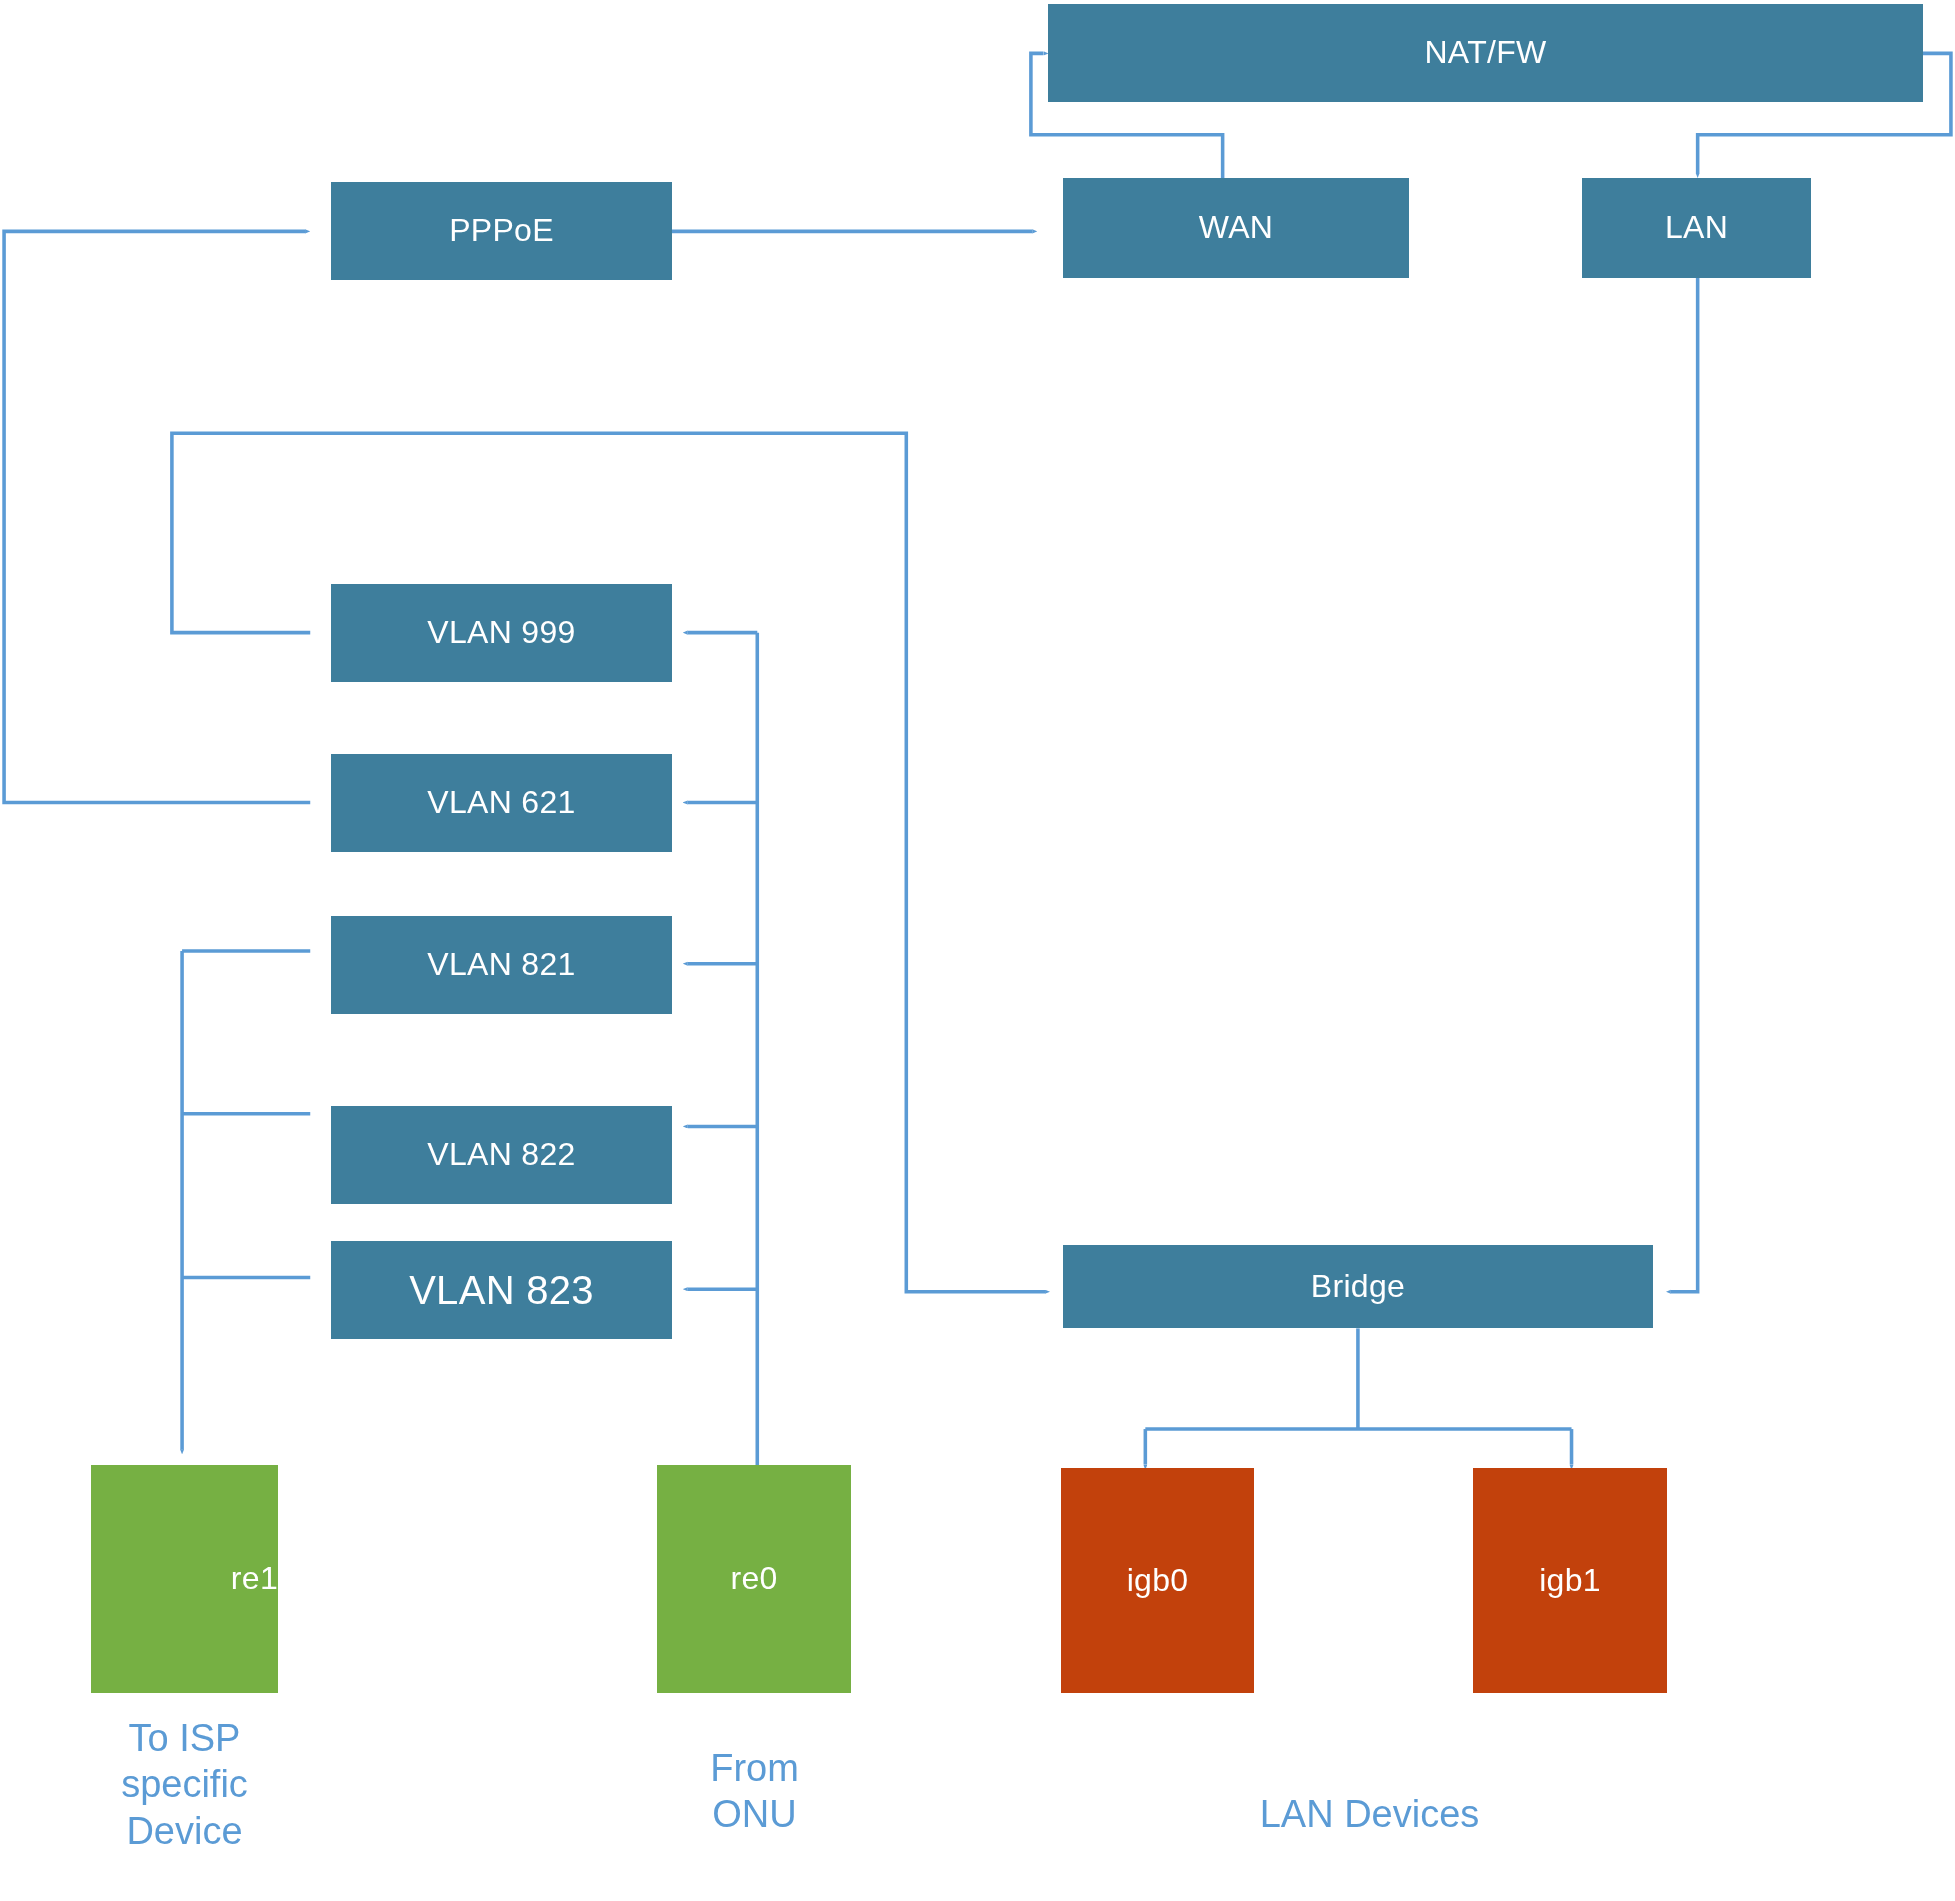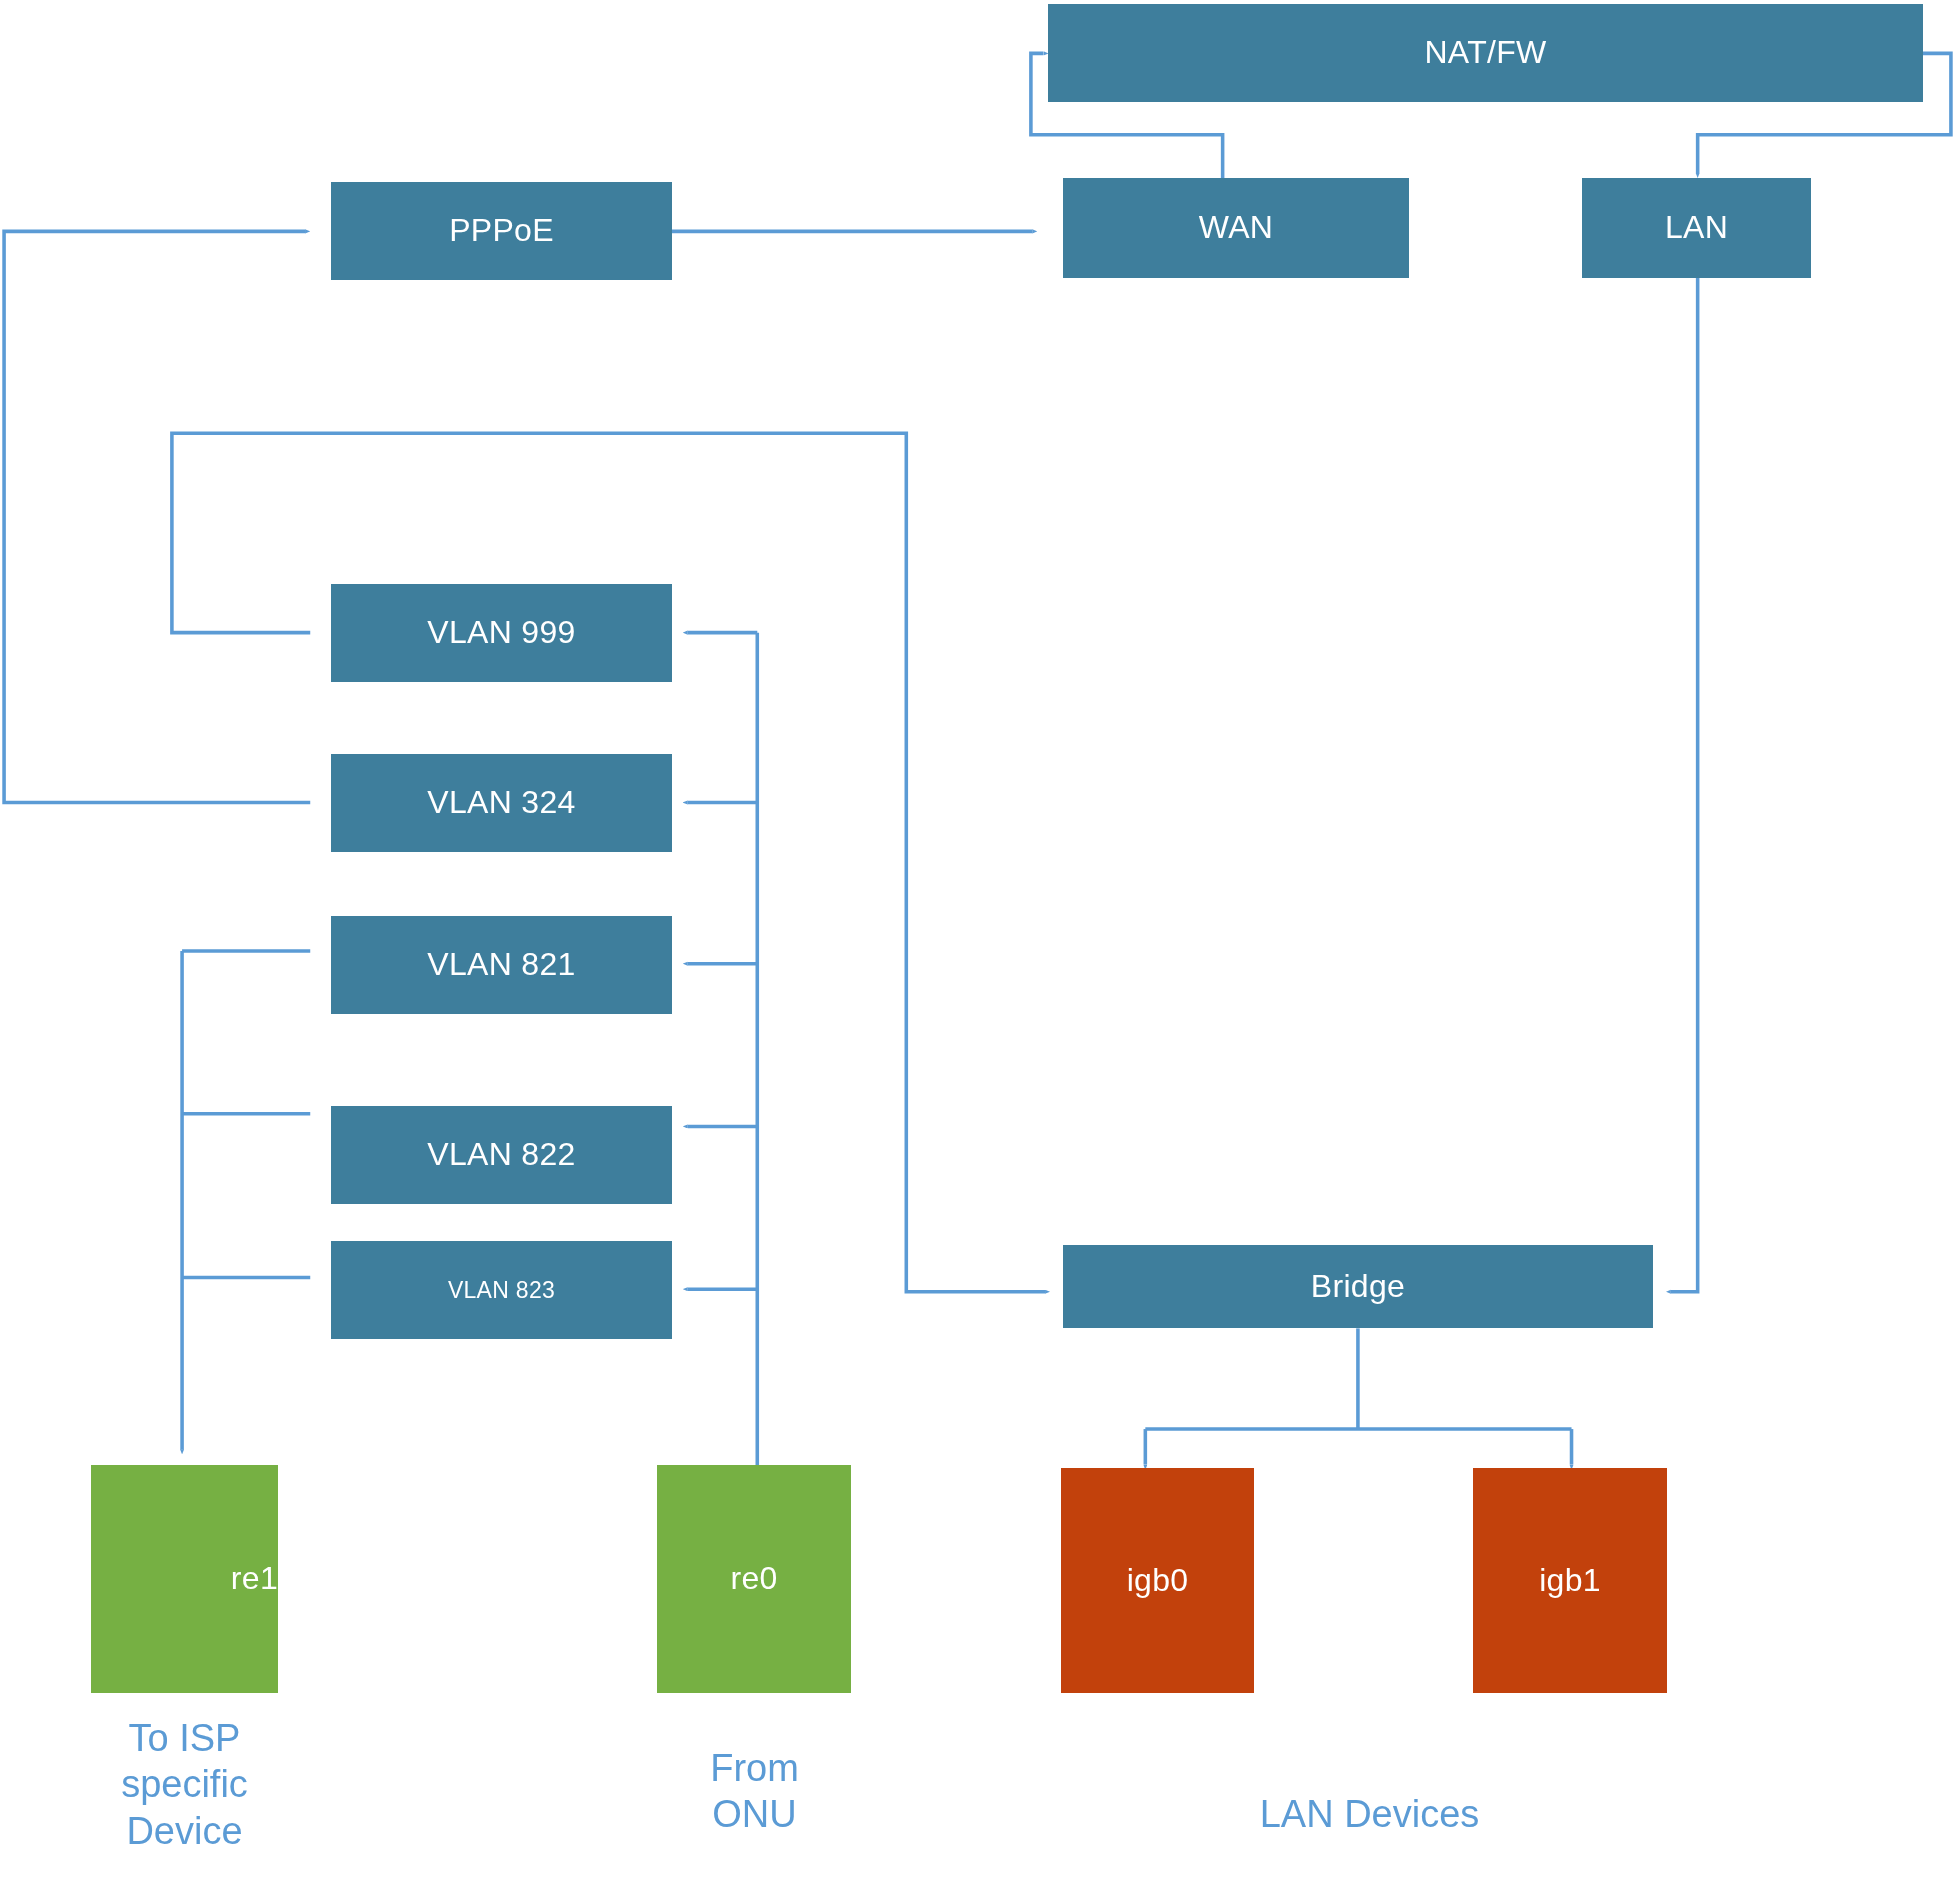--- a/index.html
+++ b/index.html
@@ -117,32 +117,32 @@
 
   <div class="node node-teal" style="left:1582px; top:178px; width:229px; height:100px; font-size:32px;">
     <span class="node-label">LAN</span>
   </div>
 
   <div class="node node-teal" style="left:331px; top:584px; width:341px; height:98px; font-size:32px;">
     <span class="node-label">VLAN 999</span>
   </div>
 
   <div class="node node-teal" style="left:331px; top:754px; width:341px; height:98px; font-size:32px;">
-    <span class="node-label">VLAN 324</span>
+    <span class="node-label">VLAN 621</span>
   </div>
 
   <div class="node node-teal" style="left:331px; top:916px; width:341px; height:98px; font-size:32px;">
     <span class="node-label">VLAN 821</span>
   </div>
 
   <div class="node node-teal" style="left:331px; top:1078px; width:341px; height:98px; font-size:32px;margin-top:28px;">
     <span class="node-label">VLAN 822</span>
   </div>
 
-  <div class="node node-teal" style="left:331px; top:1241px; width:341px; height:98px; font-size:23px;">
+  <div class="node node-teal" style="left:331px; top:1241px; width:341px; height:98px; font-size:40px;">
     <span class="node-label">VLAN 823</span>
   </div>
 
   <div class="node node-teal" style="left:1063px; top:1245px; width:590px; height:83px; font-size:32px;">
     <span class="node-label">Bridge</span>
   </div>
 
   <div class="node node-green" style="left:91px; top:1465px; width:187px; height:228px; font-size:32px;justify-content:flex-end;">
     <span class="node-label">re1</span>
   </div>

